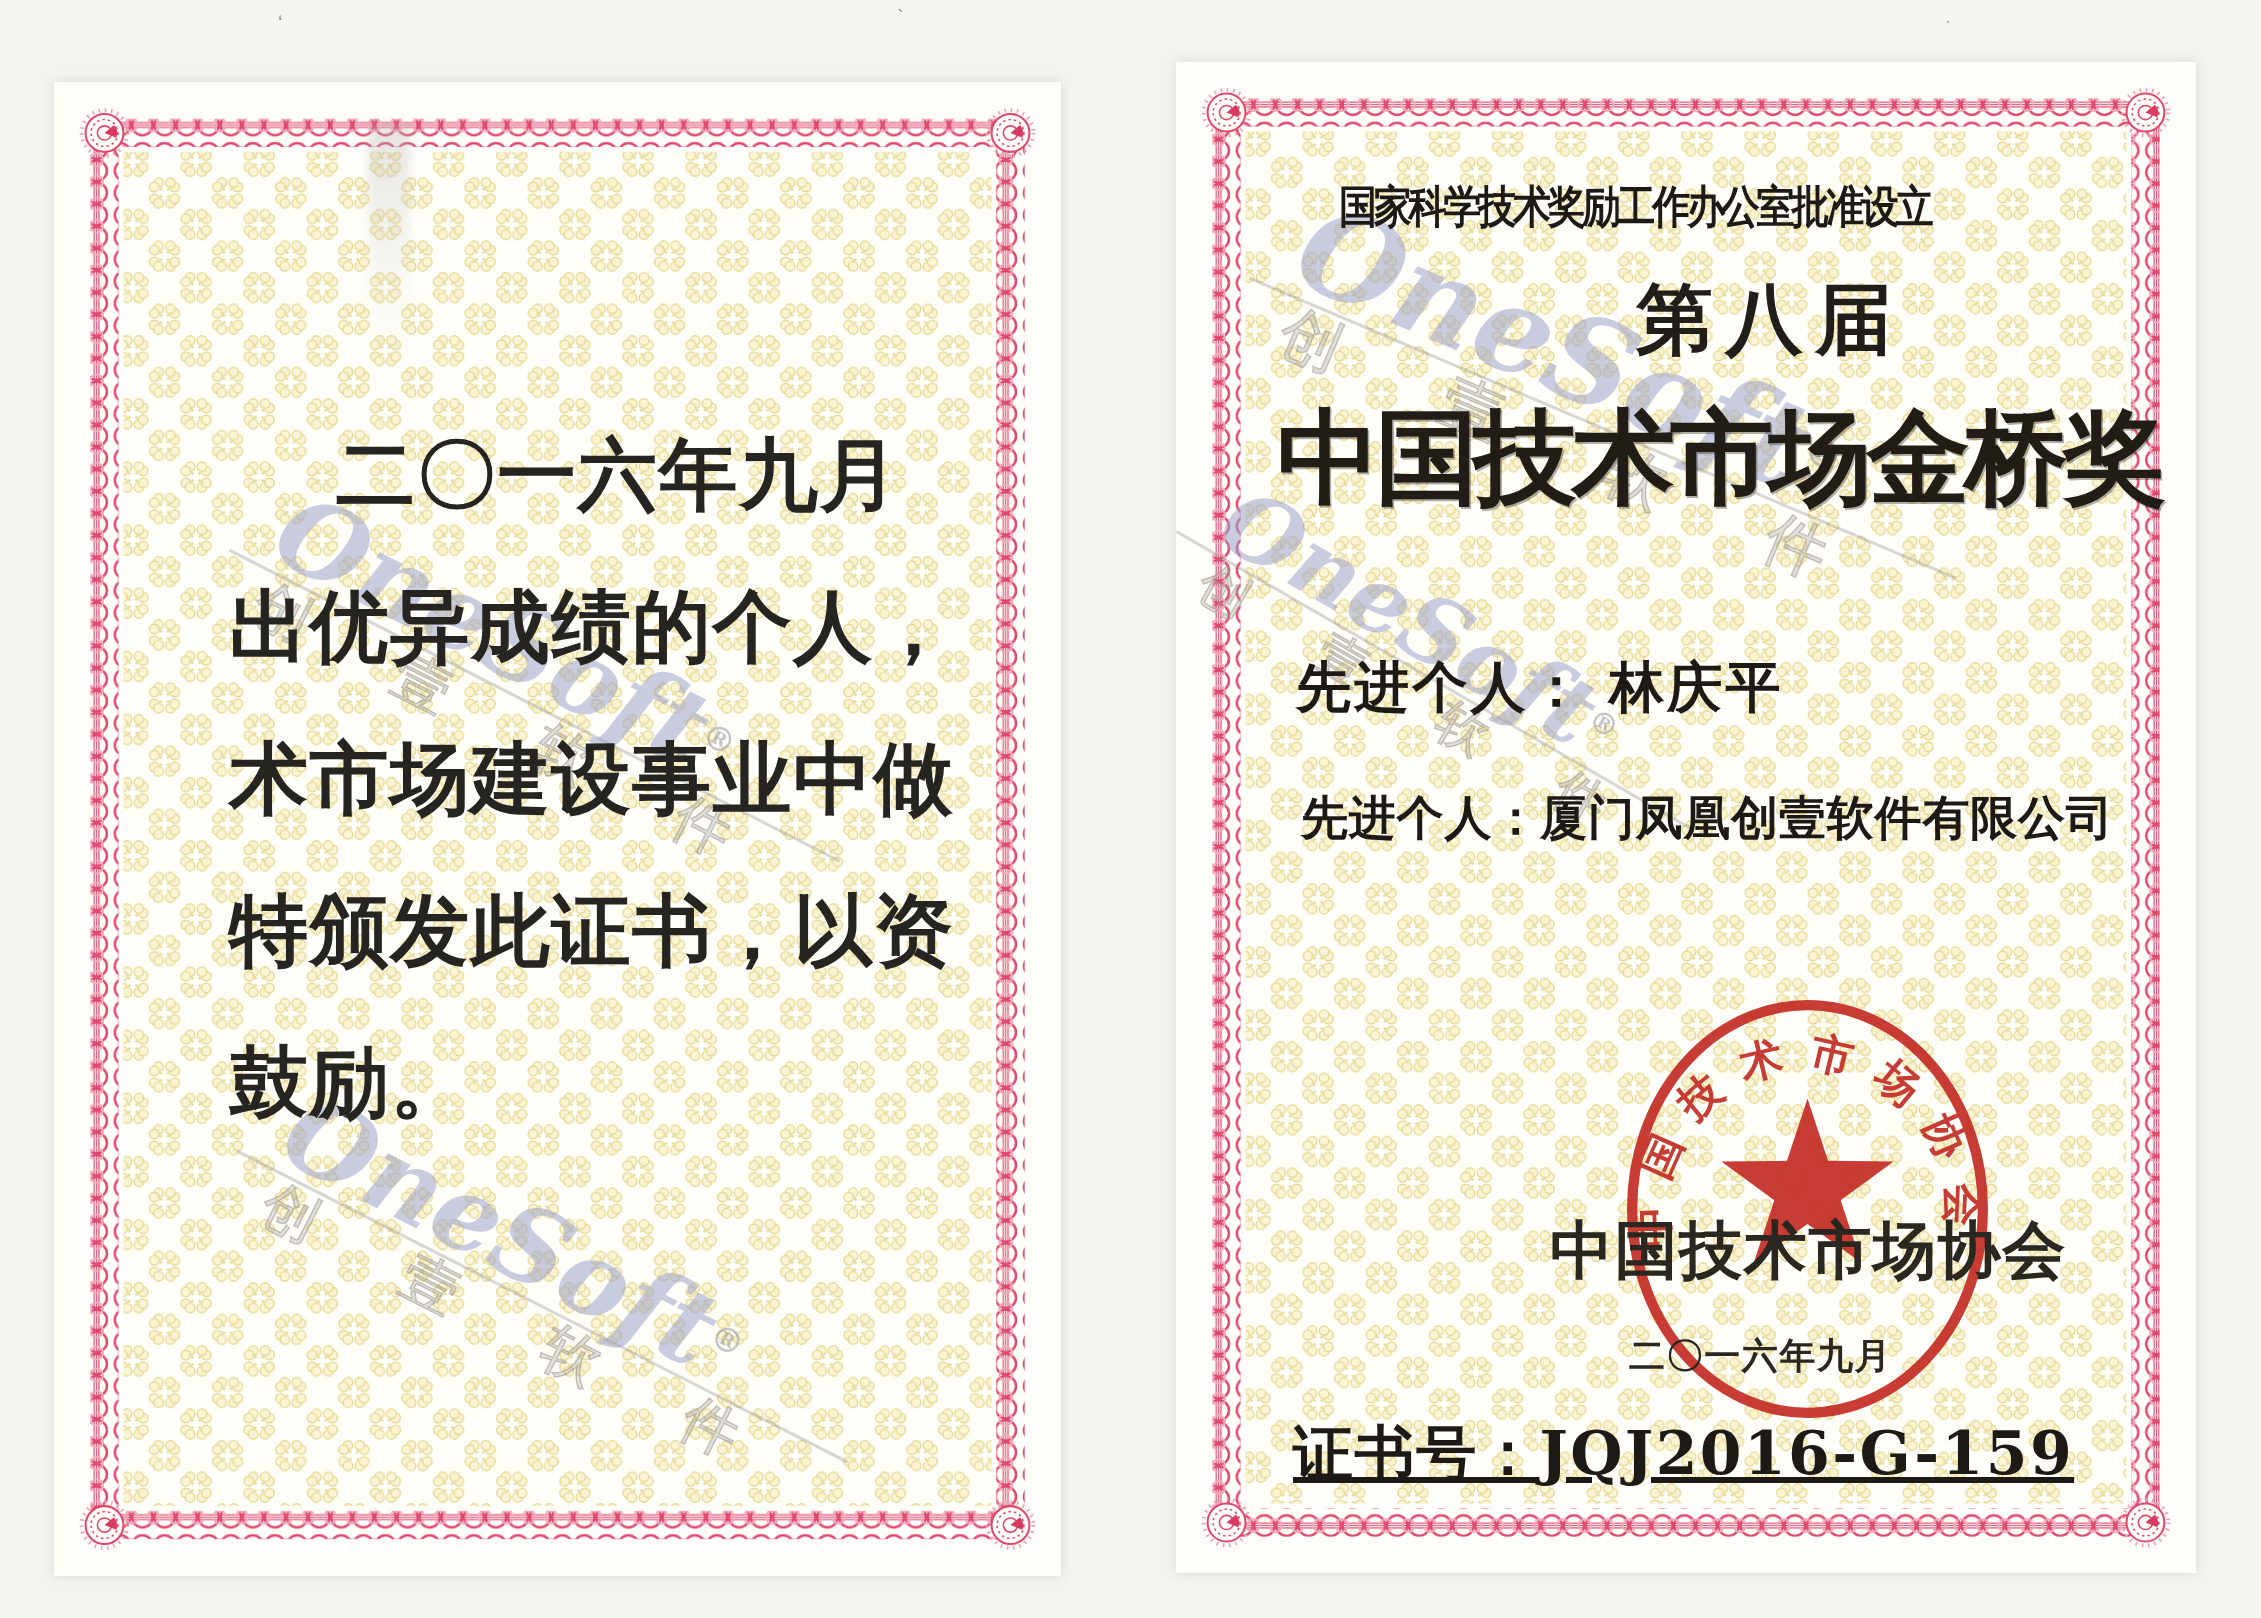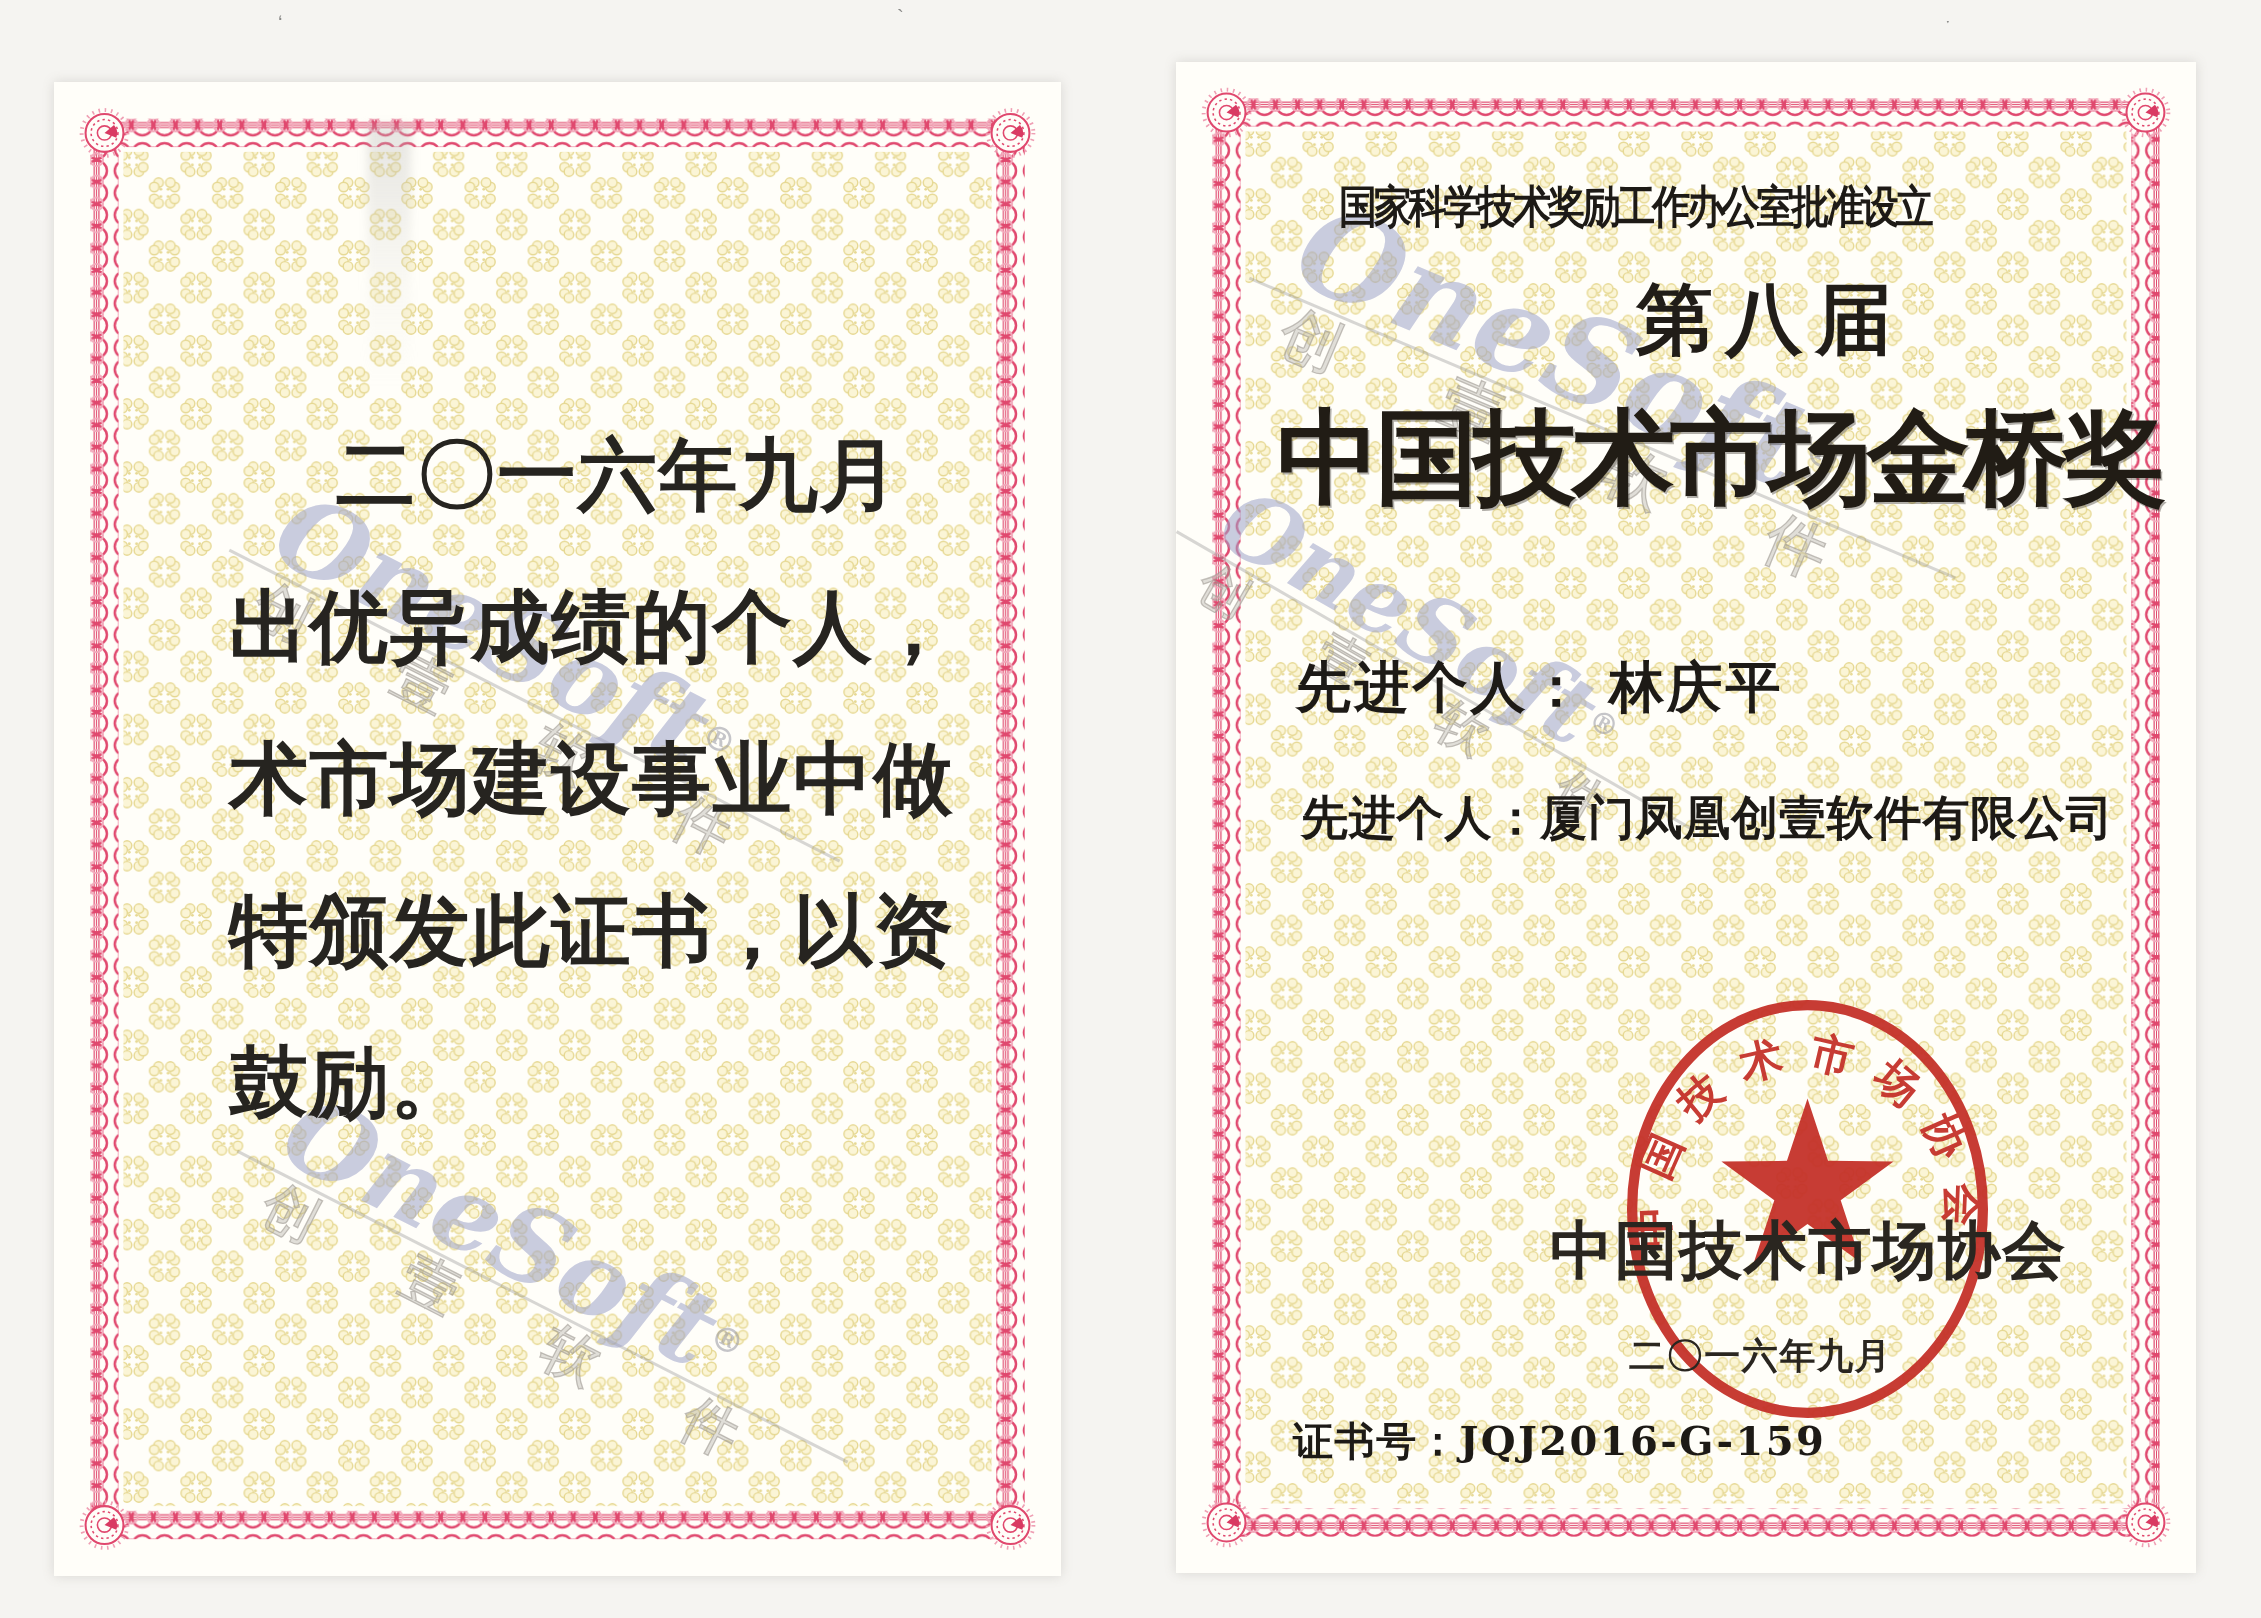--- a/index.html
+++ b/index.html
@@ -76,21 +76,21 @@
   .issuer-line{
     position:absolute;left:374px;top:1146px;
     font-family:"DejaVu Serif",serif;font-size:63px;font-weight:700;
     letter-spacing:1.6px;color:#2a2620;z-index:3;white-space:nowrap;
   }
   .date-line{
     position:absolute;left:453px;top:1244px;
     font-family:"DejaVu Serif",serif;font-size:36px;font-weight:600;
     letter-spacing:1.6px;color:#2a2620;z-index:3;white-space:nowrap;margin-top:26px;
   }
-  .certno-line{left:117px;top:1352px;font-size:40px;letter-spacing:1.6px;}
+  .certno-line{left:117px;top:1352px;font-size:60px;letter-spacing:1.6px;text-decoration:underline;}
   .certno-value{font-family:"DejaVu Serif",serif;letter-spacing:2.4px;}
 
   .seal-svg{position:absolute;left:426px;top:910px;z-index:2;opacity:.94;}
 
   .scan-streak{
     position:absolute;left:313px;top:43px;width:44px;height:261px;
     background:linear-gradient(180deg,rgba(185,185,182,.35),rgba(210,210,207,.12) 60%,transparent);
     filter:blur(4px);
   }
   .speck{position:absolute;color:#8a8a88;font-size:20.5px;}

